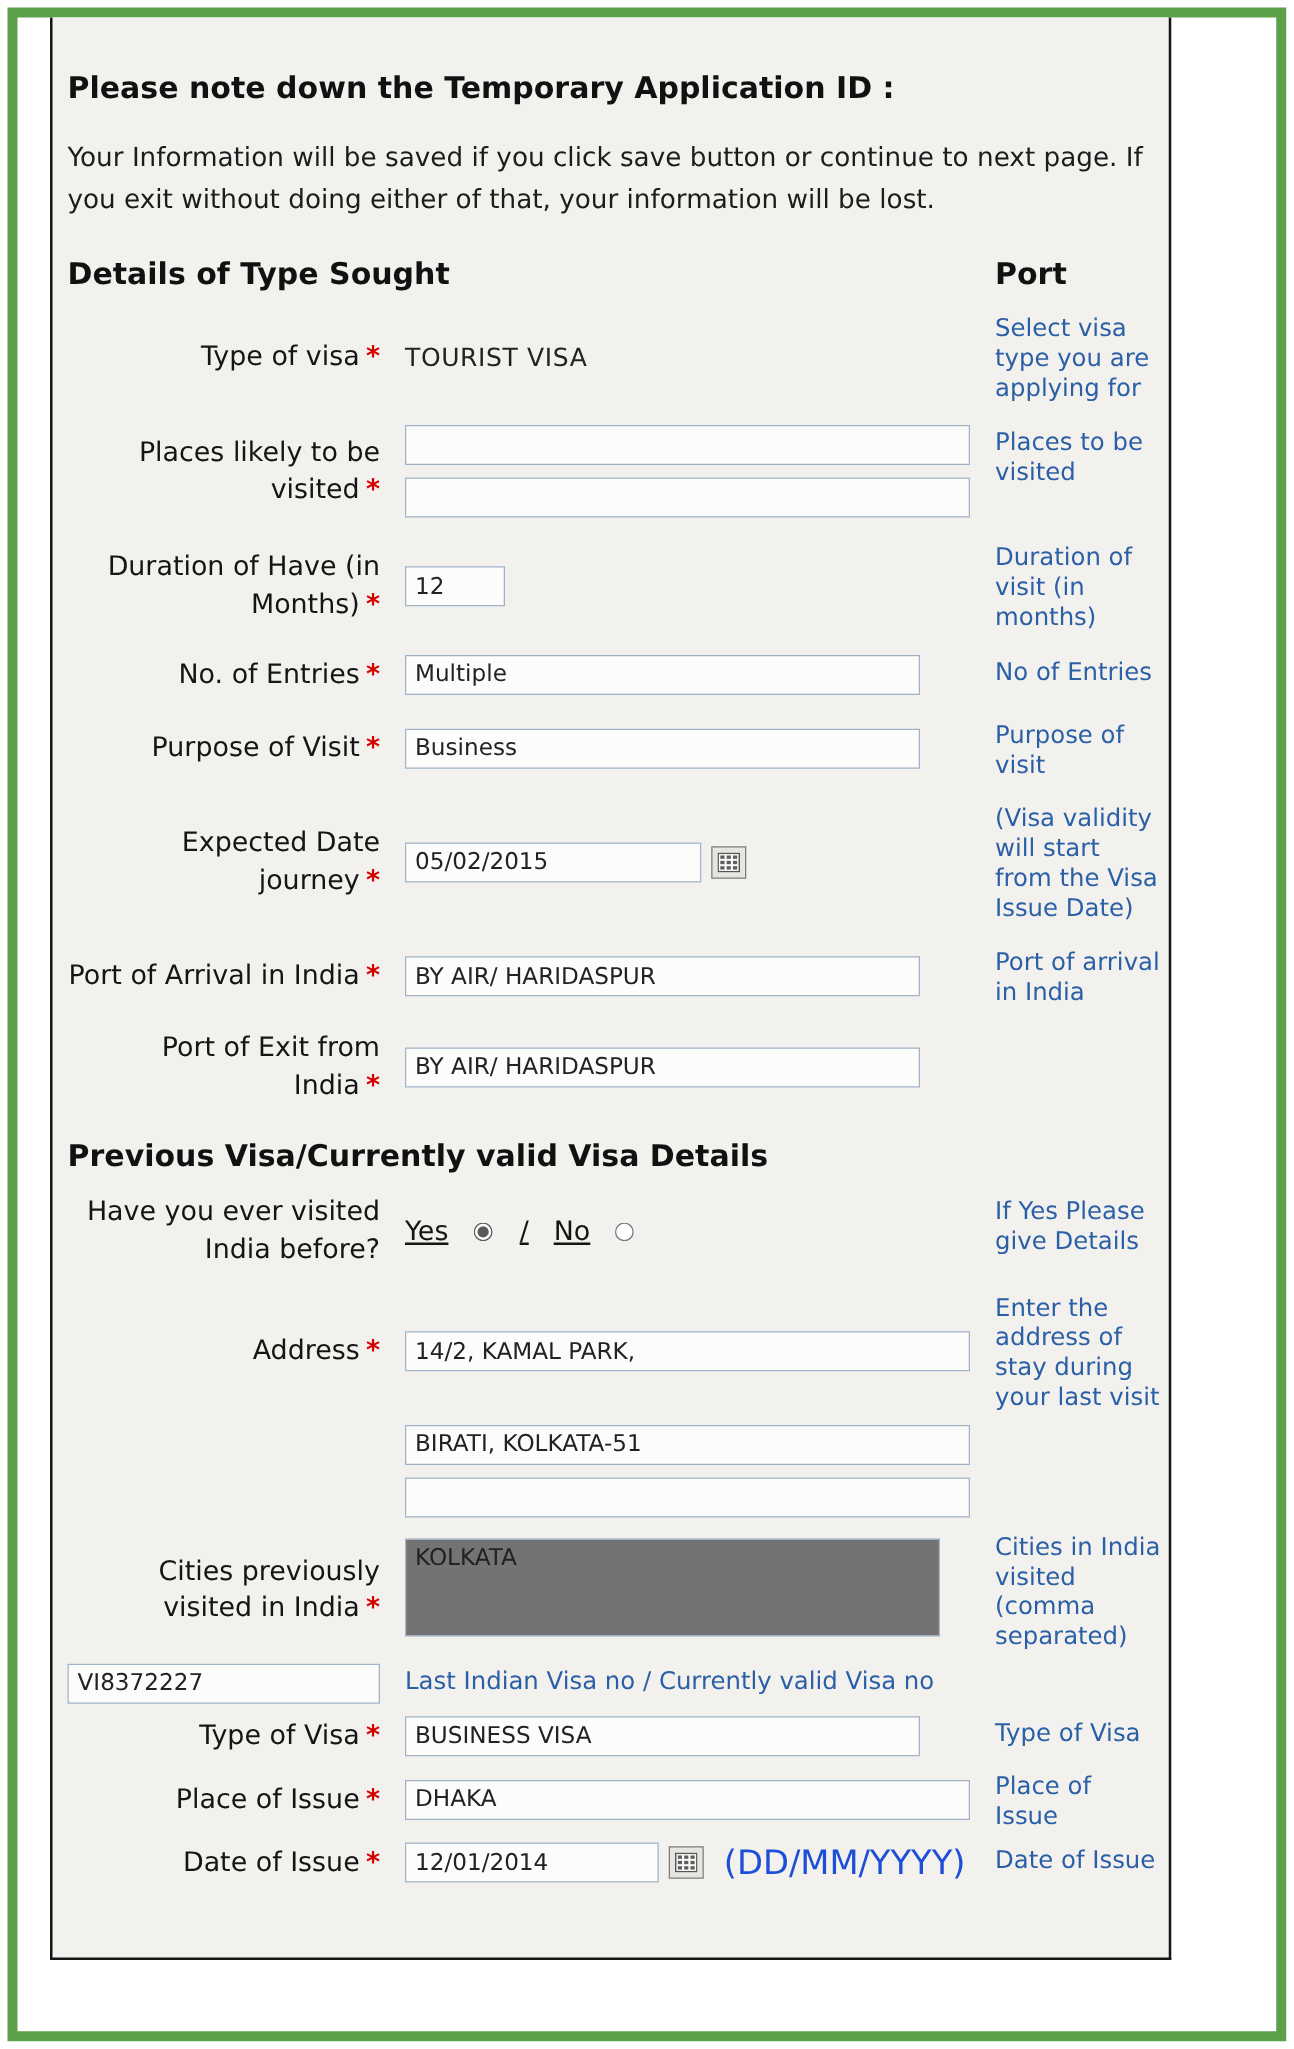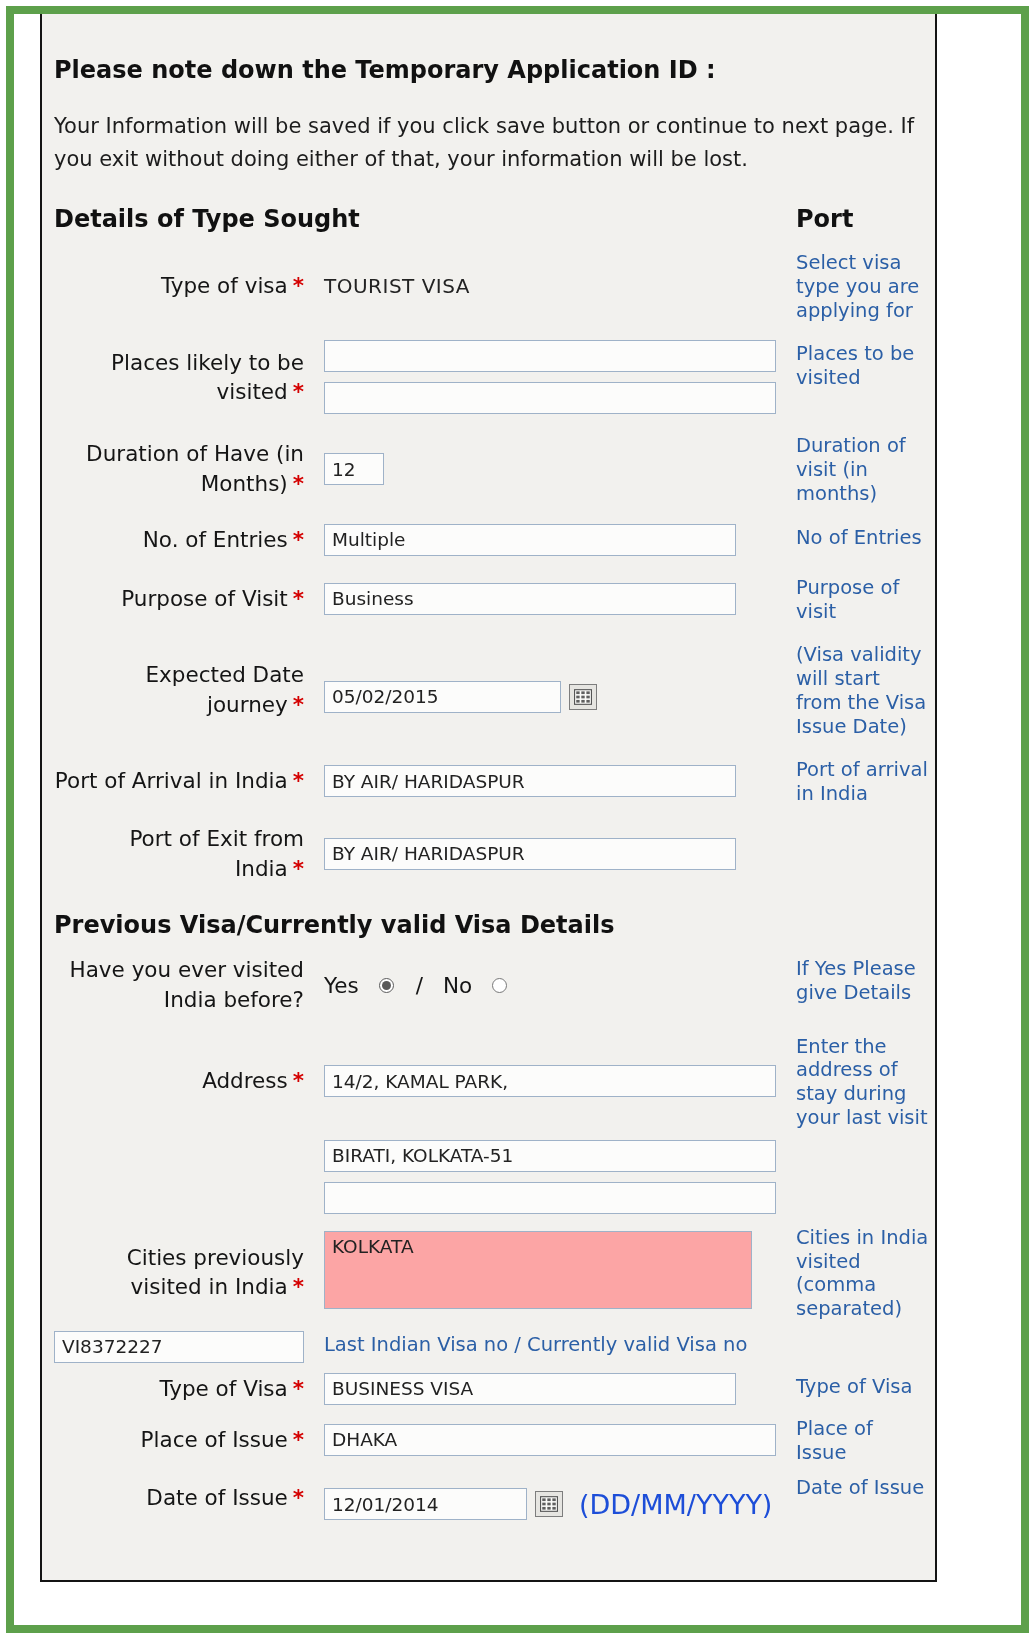--- a/index.html
+++ b/index.html
@@ -81,51 +81,51 @@
     background:#fcfcfb;
     border:1px solid #9fb2c8;
     height:32px;
     padding:2px 7px;
     outline:none;
   }
   textarea.txt {
     font-family:"DejaVu Sans","Liberation Sans",sans-serif;
     font-size:18.5px;
     color:#222;
-    background:#fca5a5;
+    background:#737373;
     border:1px solid #9fb2c8;
     padding:4px 7px;
     resize:none;
     outline:none;
   }
   .w-full { width:100%; }
   .w-412 { width:412px; }
   .w-237 { width:237px; }
   .w-195 { width:203px; }
-  .w-80  { width:60px; }
+  .w-80  { width:80px; }
 
   .stack { display:flex; flex-direction:column; gap:10px; }
 
-  .fld-flex { display:flex; align-items:center;margin-top:14px; }
+  .fld-flex { display:flex; align-items:center; }
 
   .cal {
     width:28px; height:26px;
     margin-left:8px;
     background:#e6e5e1;
     border:1px solid #7d7d7d;
     display:inline-flex;
     align-items:center;
     justify-content:center;
     padding:0;
     cursor:pointer;
   }
 
   .fmt-hint { font-size:27px; color:#1d4ed8; margin-left:16px; white-space:nowrap; }
 
-  .radio-line { display:flex; align-items:center; gap:18px; font-size:21.5px; color:#151515; }
+  .radio-line { display:flex; align-items:center; gap:18px; font-size:21.5px; color:#151515;text-decoration:underline; }
   .radio-line input[type=radio] {
     width:15px; height:15px;
     accent-color:#5a5a5a;
     margin:0 2px;
   }
   .sep { margin:0 2px; }
 </style>
 </head>
 <body>
 

